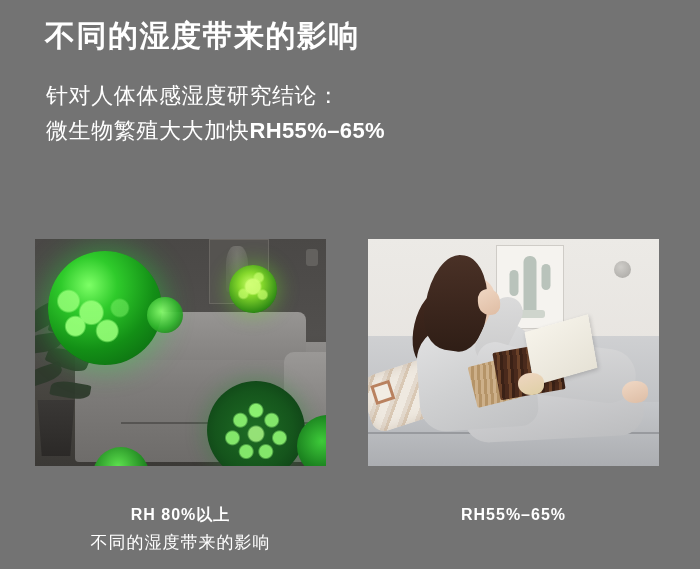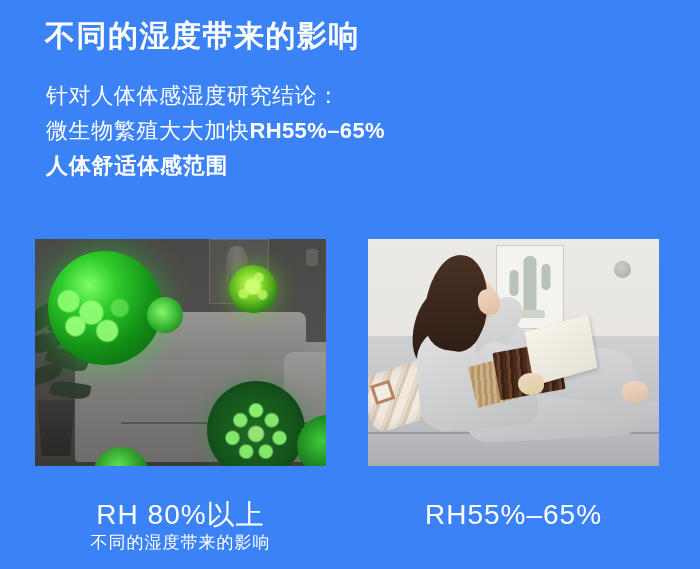--- a/index.html
+++ b/index.html
@@ -11,21 +11,21 @@
     height: 569px;
     background: #1348C4;
     font-family: "Liberation Sans", "DejaVu Sans", sans-serif;
     overflow: hidden;
     position: relative;
   }
 
   #poster {
     position: absolute;
     inset: 0;
-    background: #3b82f6;
+    background: #737373;
   }
 
   
   #title {
     position: absolute;
     left: 45px;
     top: 17px;
     font-size: 30px;
     font-weight: 700;
     color: #ffffff;
@@ -372,22 +372,22 @@
   
   .caption {
     position: absolute;
     text-align: center;
     color: #ffffff;
     width: 291px;
   }
   #caption-left  { left: 35px;  top: 500px; }
   #caption-right { left: 368px; top: 500px; }
   .cap-main {
-    font-size: 28px;
-    font-weight: 400;
+    font-size: 16px;
+    font-weight: 700;
     letter-spacing: 1px;
     line-height: 30px;
     white-space: nowrap;
   }
   .cap-sub {
     font-size: 17px;
     font-weight: 400;
     letter-spacing: 1px;
     line-height: 26px;
     white-space: nowrap;
@@ -396,21 +396,20 @@
 </head>
 <body>
 
 <div id="poster">
 
   <div id="title">不同的湿度带来的影响</div>
 
   <div id="body-copy">
     <div class="copy-line light">针对人体体感湿度研究结论：</div>
     <div class="copy-line light"><span>微生物繁殖大大加快</span><span class="inline-strong">RH55%–65%</span></div>
-    <div class="copy-line bold">人体舒适体感范围</div>
   </div>
 
   <div class="panel" id="panel-left">
     <div class="photo">
       <div class="room-dark"></div>
       <div class="ld-frame"></div>
       <div class="ld-wallsmall"></div>
       <div class="ld-couch">
         <div class="ld-couch-arm"></div>
         <div class="ld-seat-line"></div>

